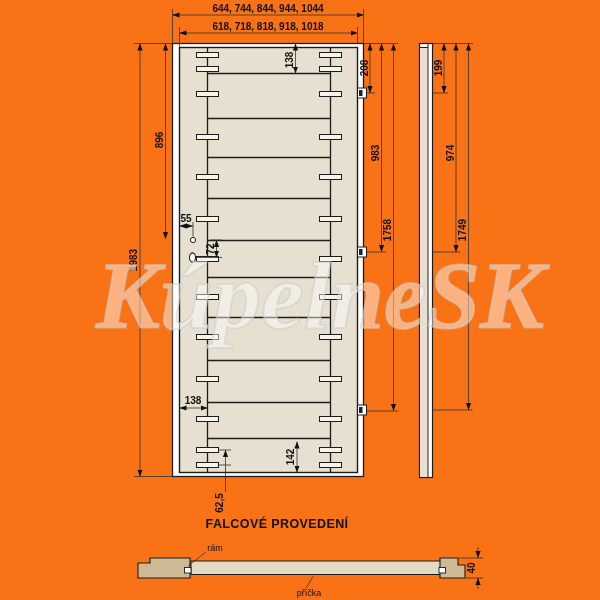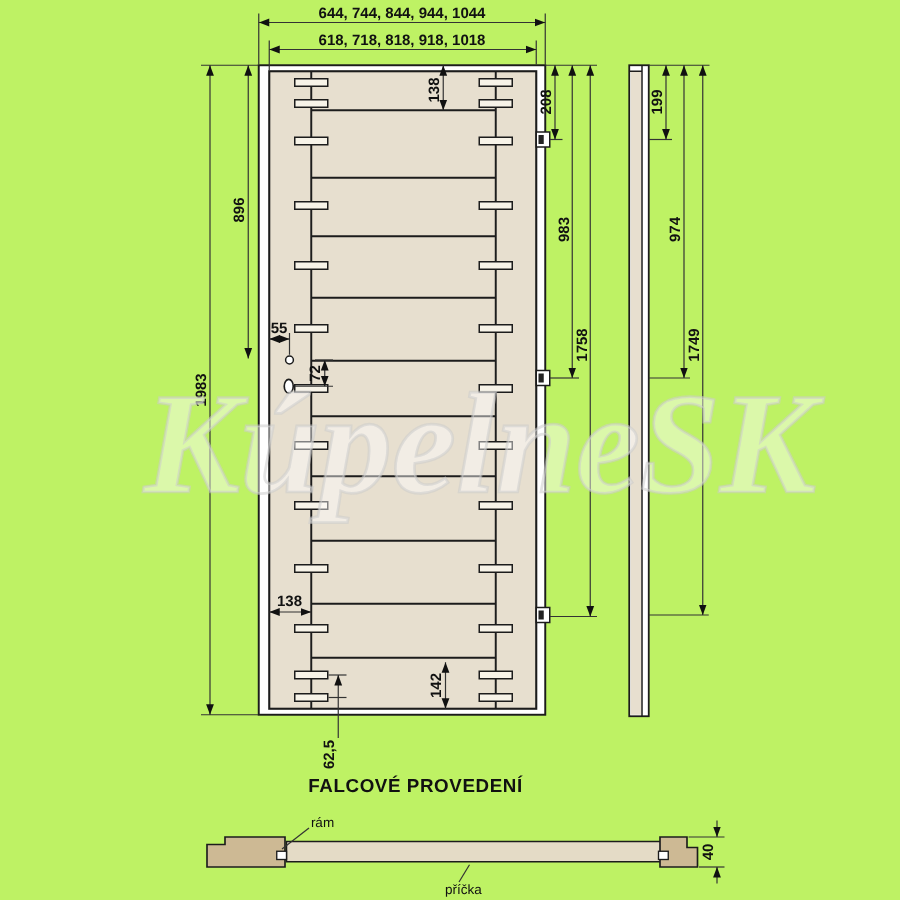--- a/index.html
+++ b/index.html
@@ -1,16 +1,16 @@
 <!DOCTYPE html>
 <html><head>
 <meta charset="utf-8">
 <style>
   html,body{margin:0;padding:0;background:#fff;}
-  #stage{position:relative;width:600px;height:600px;background:#bef264;overflow:hidden;}
+  #stage{position:relative;width:600px;height:600px;background:#f97316;overflow:hidden;}
   svg{position:absolute;left:0;top:0;}
   .dim-b{font-family:"Liberation Sans",sans-serif;font-size:10px;font-weight:bold;fill:#111;}
   .lbl{font-family:"Liberation Sans",sans-serif;font-size:9px;fill:#111;}
   .title-t{font-family:"Liberation Sans",sans-serif;font-size:12.5px;font-weight:bold;letter-spacing:.4px;fill:#111;}
   .wm{font-family:"Liberation Serif",serif;font-size:96px;font-style:italic;font-weight:bold;
       fill:rgba(255,255,255,0.45);stroke:#cccccc;stroke-opacity:.55;stroke-width:1.8px;}
   .dl{stroke:#333;stroke-width:.8;}
   .dr{stroke:#1c1c1c;}
 </style>
 </head>

